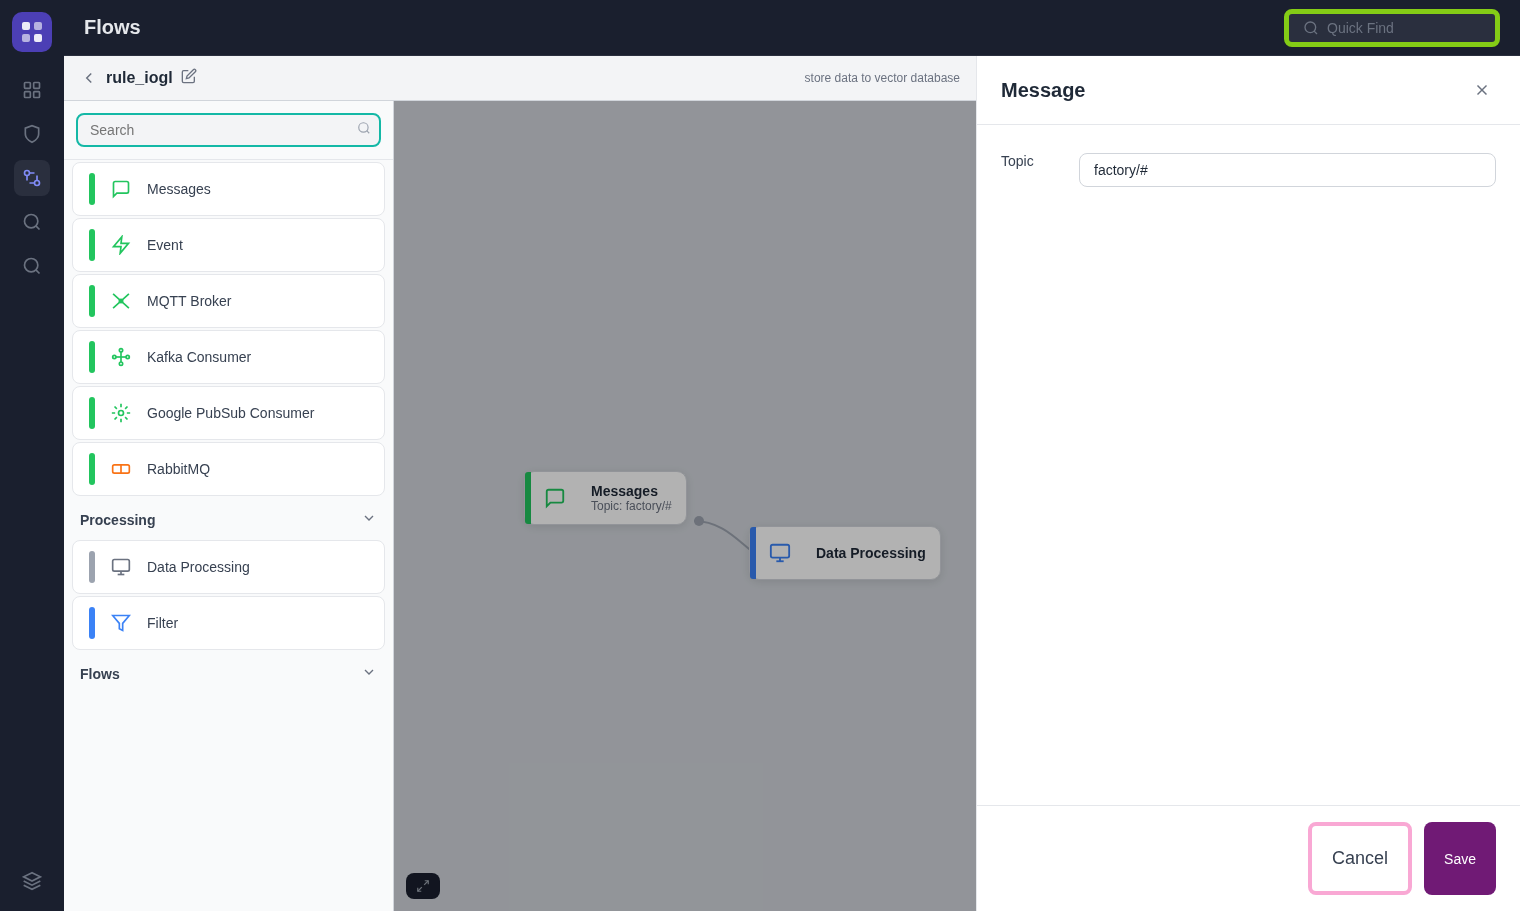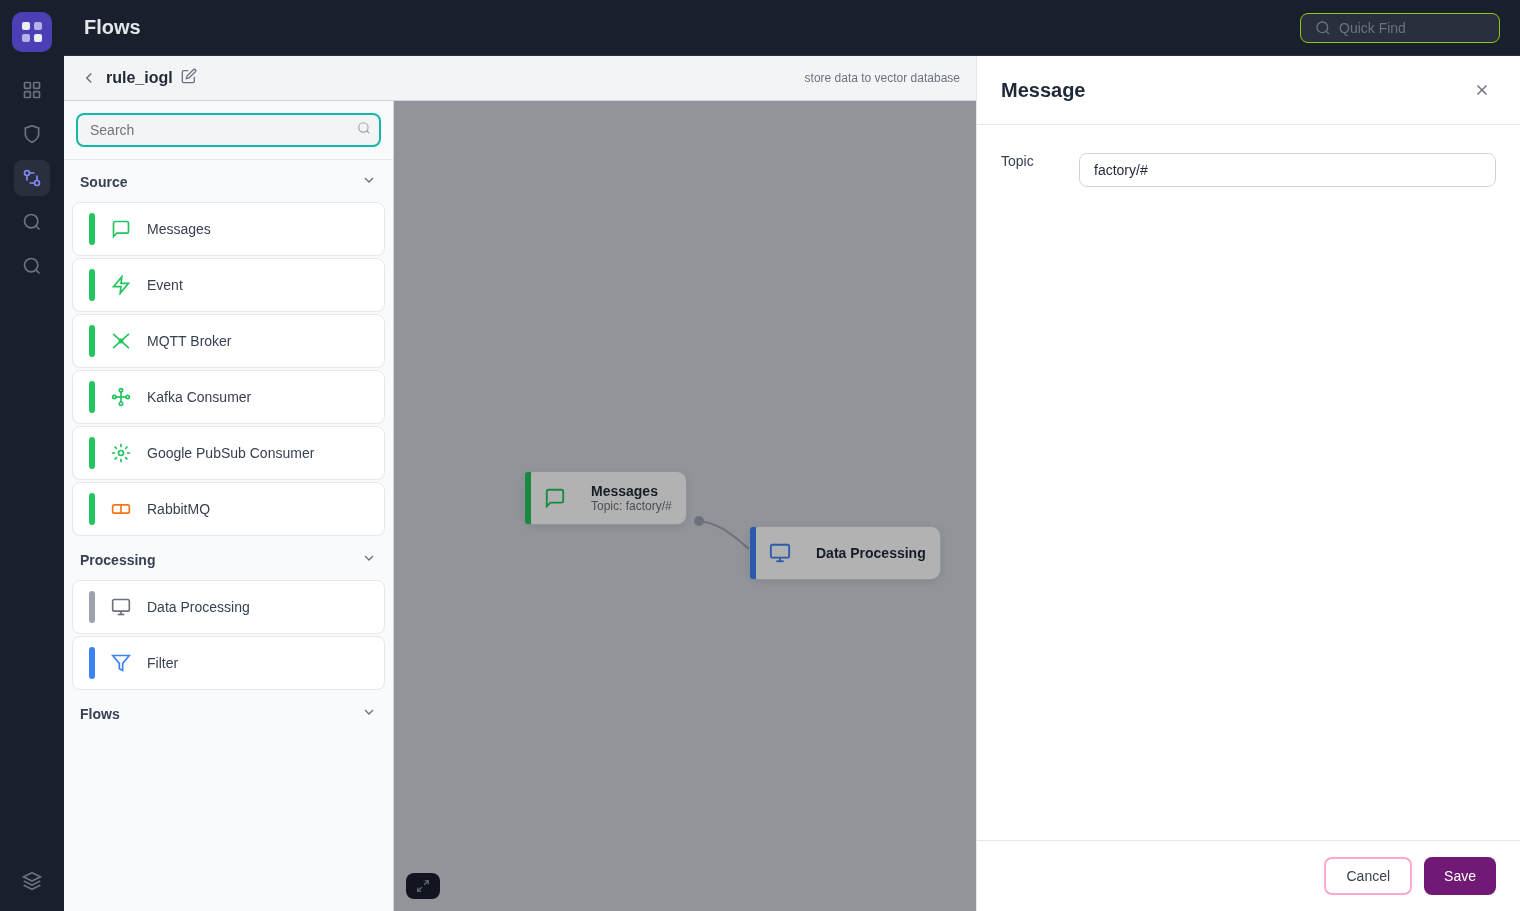--- a/index.html
+++ b/index.html
@@ -53,29 +53,29 @@
       border-bottom: 1px solid #2a2f3e;
     }
     .header-title {
       color: #e5e7eb;
       font-size: 20px;
       font-weight: 600;
     }
     .search-bar {
       margin-left: auto;
       background: #2a2f3e;
-      border: 1px solid #84cc16;
+      border: 5px solid #84cc16;
       border-radius: 8px;
       padding: 6px 14px;
       display: flex;
       align-items: center;
       gap: 8px;
       color: #6b7280;
       font-size: 14px;
-      width: 200px;
+      width: 216px;
     }
 
     
     .content-area {
       flex: 1;
       display: flex;
       overflow: hidden;
       position: relative;
     }
 
@@ -318,26 +318,26 @@
       margin-left: 12px;
     }
     .message-footer {
       padding: 16px 24px;
       display: flex;
       justify-content: flex-end;
       gap: 12px;
       border-top: 1px solid #e5e7eb;
     }
     .btn-cancel {
-      padding: 9px 20px;
-      border: 2px solid #f9a8d4;
+      padding: 22px 20px;
+      border: 4px solid #f9a8d4;
       border-radius: 8px;
       background: #fff;
       color: #374151;
-      font-size: 14px;
+      font-size: 18px;
       font-weight: 500;
       cursor: pointer;
     }
     .btn-save {
       padding: 9px 20px;
       border: none;
       border-radius: 8px;
       background: #701a75;
       color: #fff;
       font-size: 14px;
@@ -456,28 +456,20 @@
               <input type="text" placeholder="Search" style="">
               <span class="search-icon-inner">
                 <svg width="14" height="14" viewBox="0 0 24 24" fill="none" stroke="currentColor" stroke-width="2">
                     <circle cx="11" cy="11" r="8"></circle>
                     <path d="m21 21-4.35-4.35"></path>
                   </svg>
               </span>
             </div>
           </div>
 
-          <div class="section-header">
-            <span class="section-title">Source</span>
-            <span class="section-chevron">
-              <svg width="16" height="16" viewBox="0 0 24 24" fill="none" stroke="currentColor" stroke-width="2">
-                  <polyline points="6 9 12 15 18 9"></polyline>
-                </svg>
-            </span>
-          </div>
 
           <div class="component-item">
             <div class="component-icon-wrap green"></div>
             <div class="component-icon-inner">
               <svg width="20" height="20" viewBox="0 0 24 24" fill="none" stroke="#22c55e" stroke-width="2">
                   <path d="M21 15a2 2 0 0 1-2 2H7l-4 4V5a2 2 0 0 1 2-2h14a2 2 0 0 1 2 2z"></path>
                 </svg>
             </div>
             <span class="component-label">Messages</span>
           </div>

